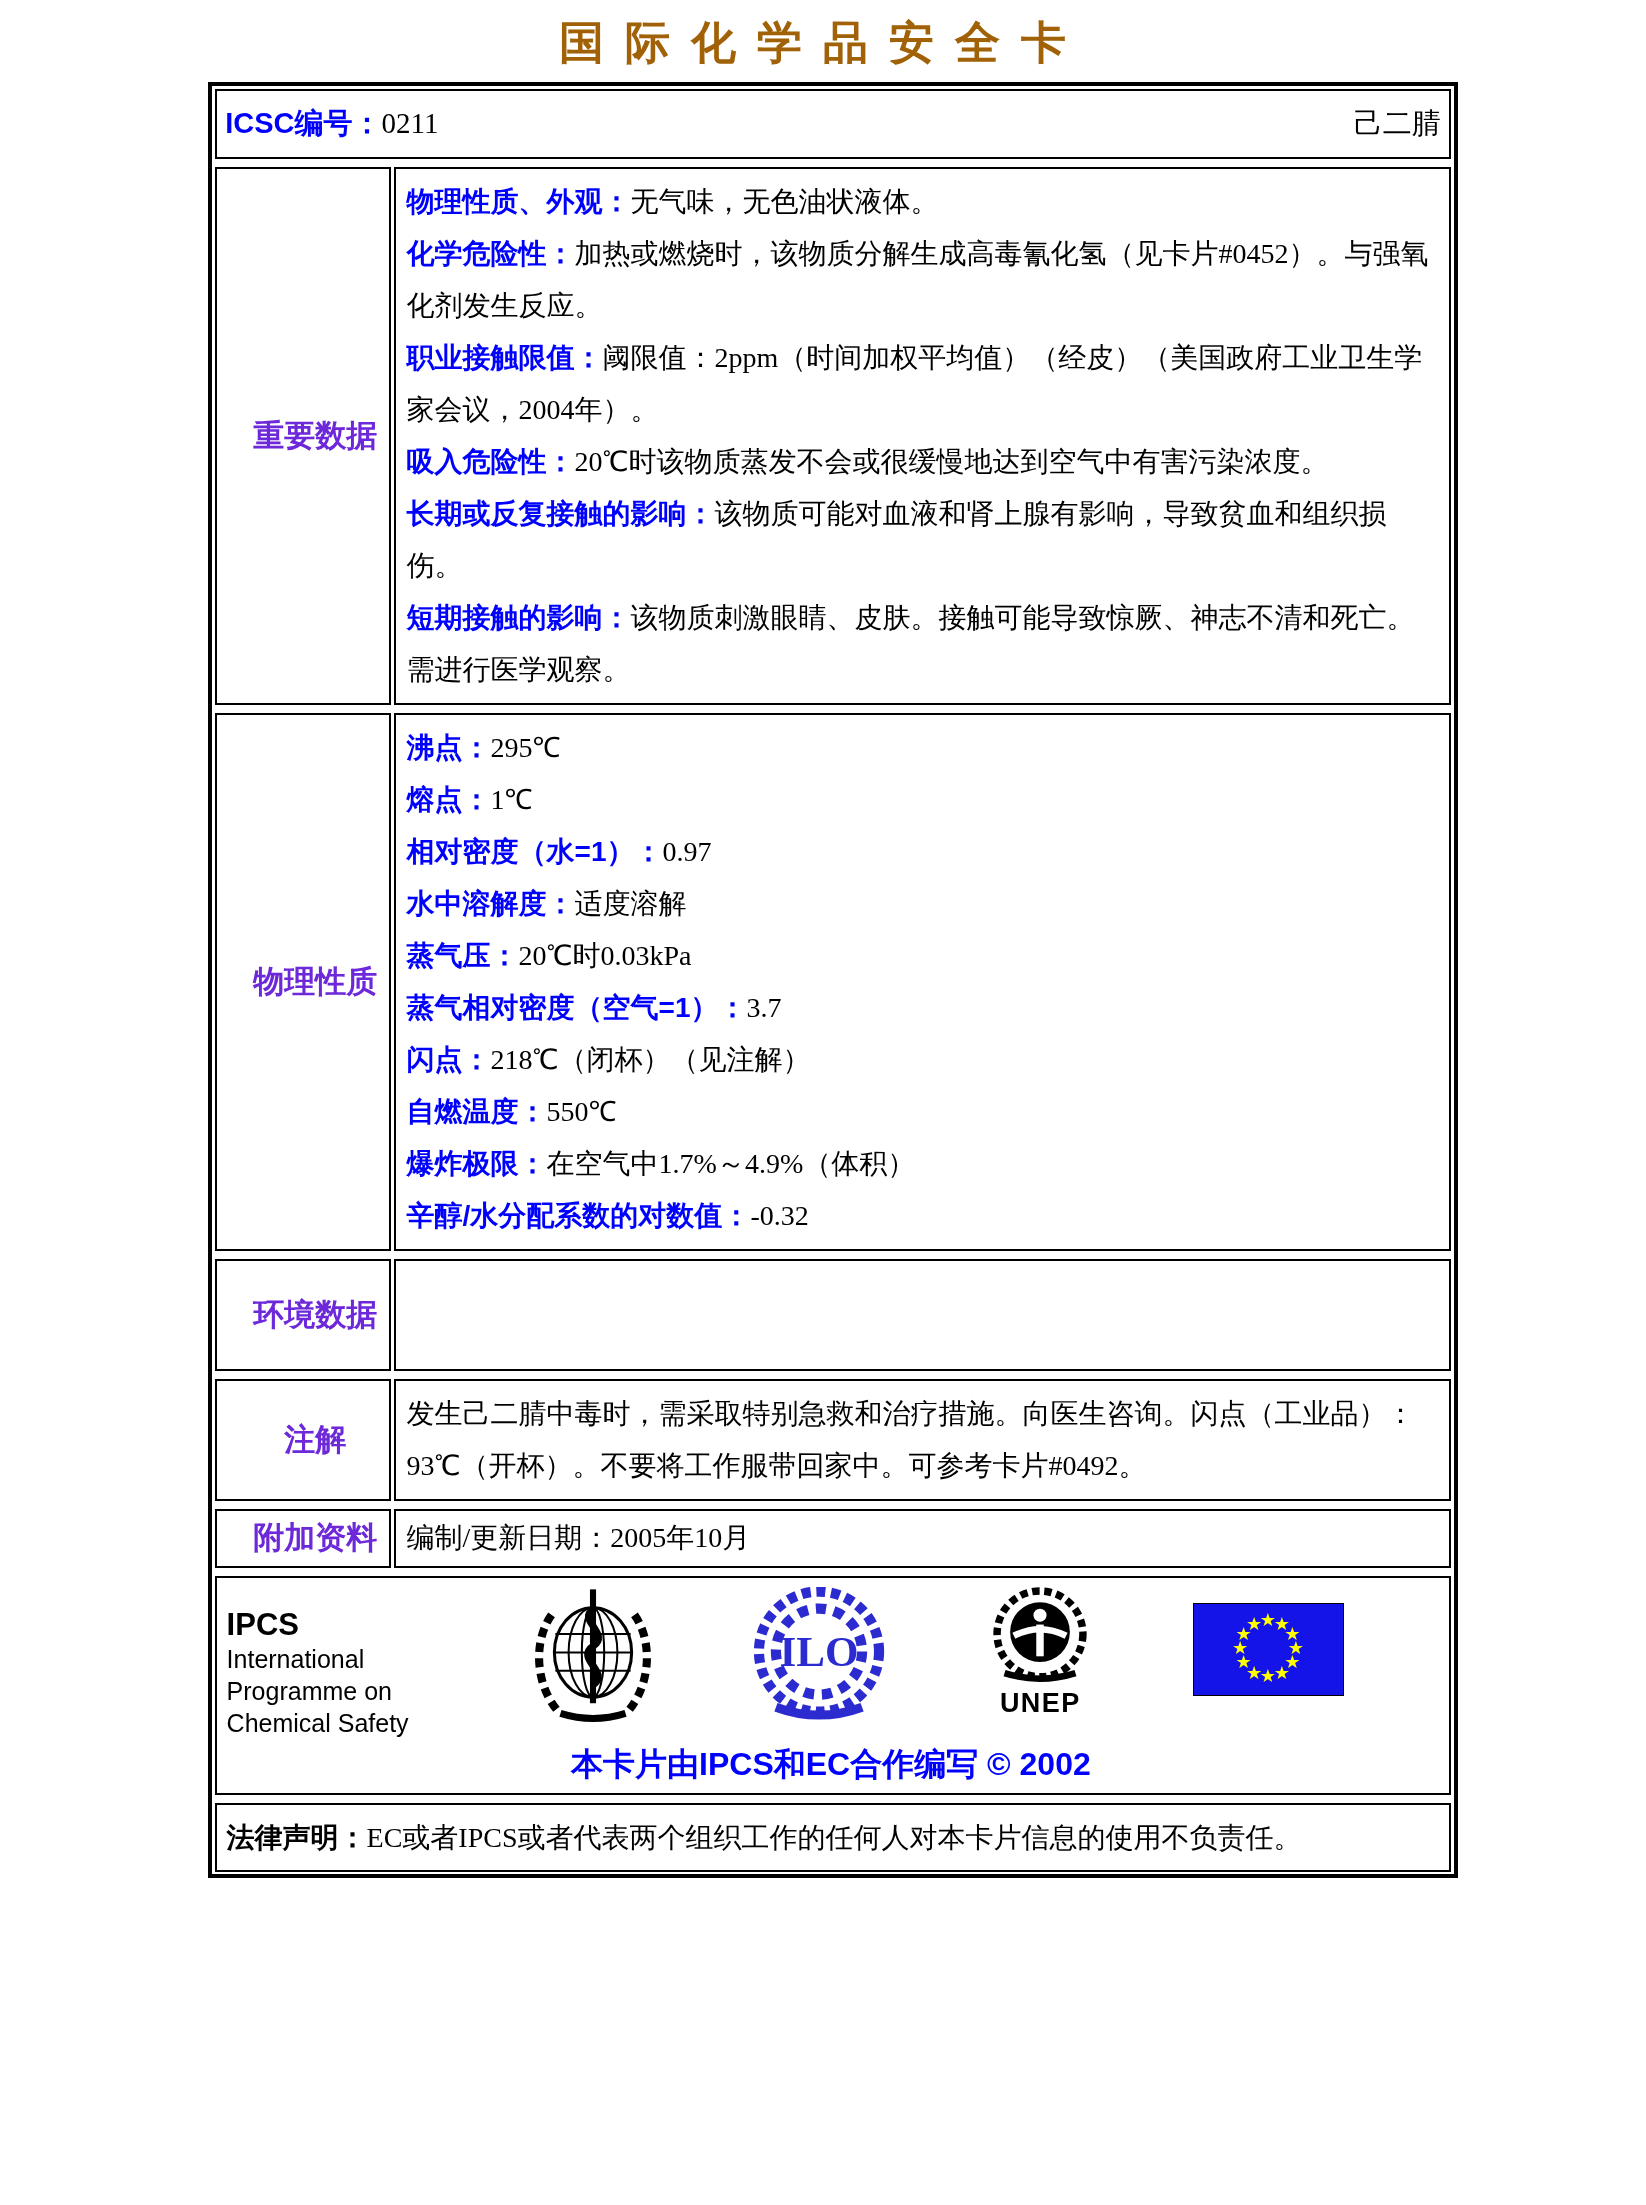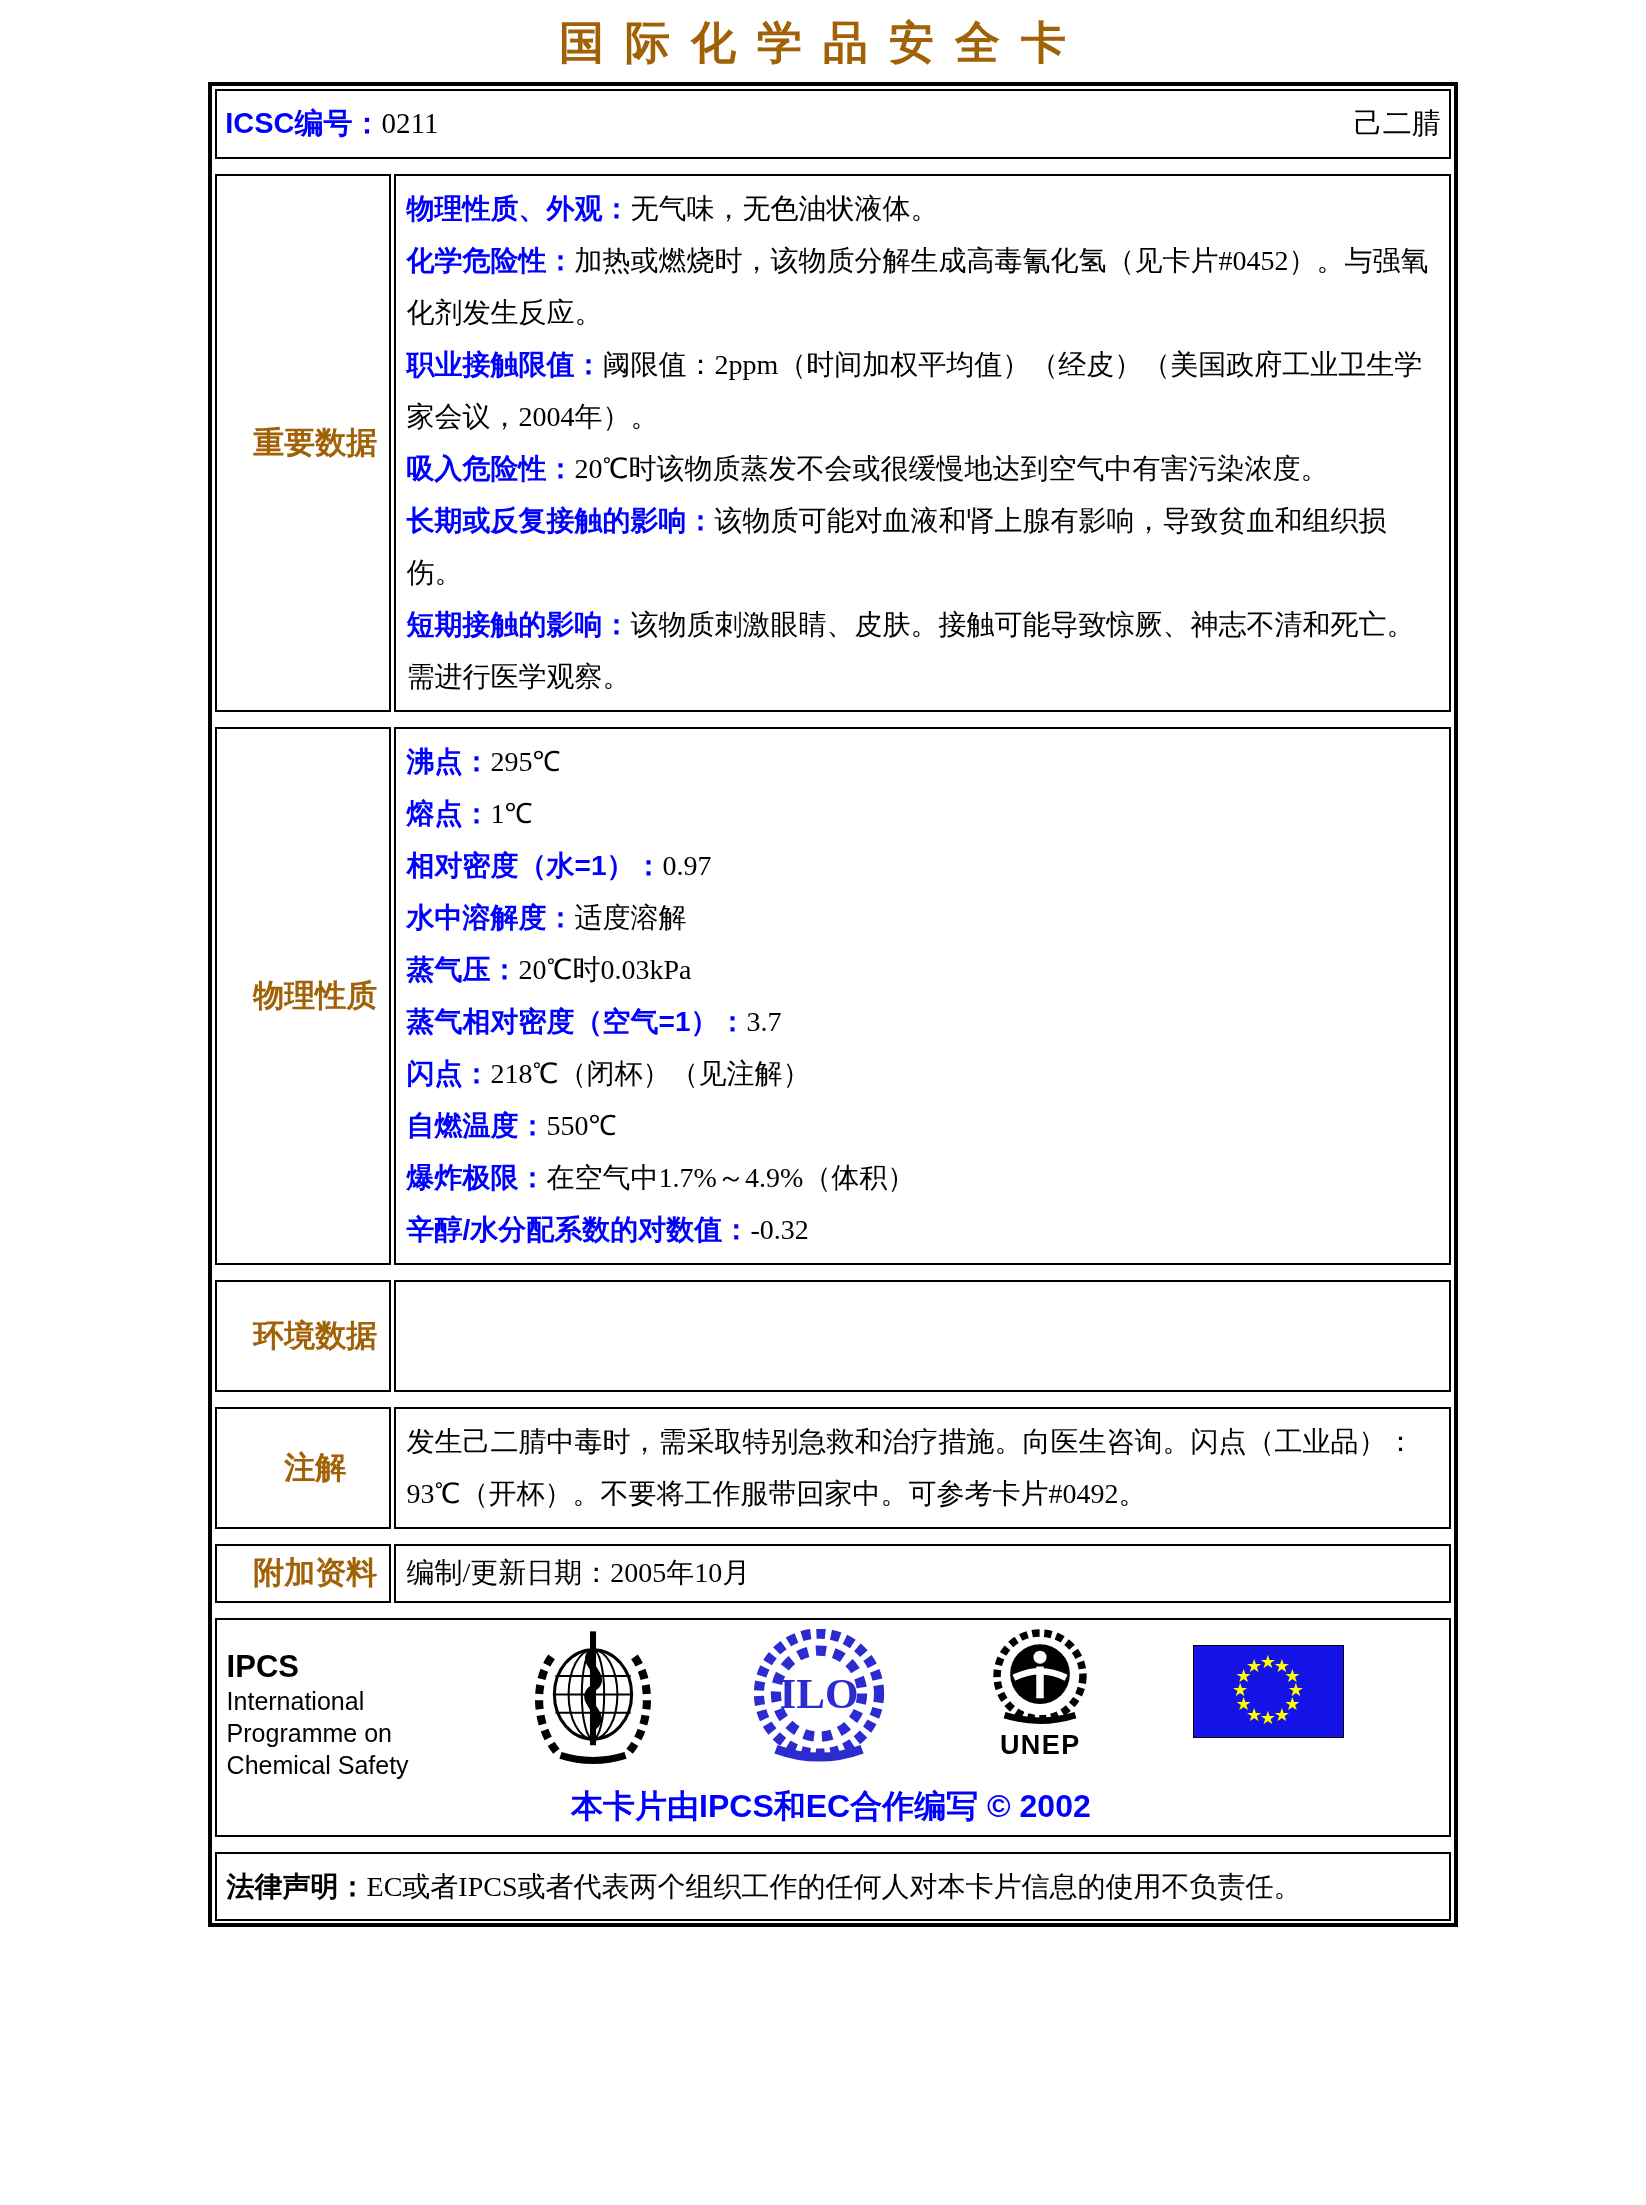--- a/index.html
+++ b/index.html
@@ -12,31 +12,31 @@
   .page-title {
     position:absolute; top:12.6px; left:0; width:100%;
     text-align:center;
     font-family:"Liberation Sans", sans-serif;
     font-weight:bold; font-size:45px; letter-spacing:21px;
     color:#a16207;
   }
   .card {
     position:absolute; left:208px; top:82px; width:1250px;
     border:4.2px solid #000; background:#fff;
-    padding:2.8px; display:flex; flex-direction:column; gap:15px;
+    padding:2.8px; display:flex; flex-direction:column; gap:8px;
   }
   .row { display:flex; gap:2.8px; }
   .cell { border:2.1px solid #000; background:#fff; }
   .header-cell {
     flex:1; display:flex; justify-content:space-between; align-items:center;
     padding:0 8.4px; height:70px; font-size:29px;
   }
   .label-cell {
     flex:0 0 176px; display:flex; align-items:center; justify-content:center;
-    color:#a16207; font-weight:bold; font-size:31px; text-align:center;
+    color:#6d28d9; font-weight:bold; font-size:31px; text-align:center;
     font-family:"Liberation Sans", sans-serif;
     padding-left:25px;
   }
   .content-cell {
     flex:1; font-size:28px; line-height:52px; padding:7px 11px;
   }
   .blabel {
     color:#0000FF; font-weight:bold;
     font-family:"Liberation Sans", sans-serif;
   }

